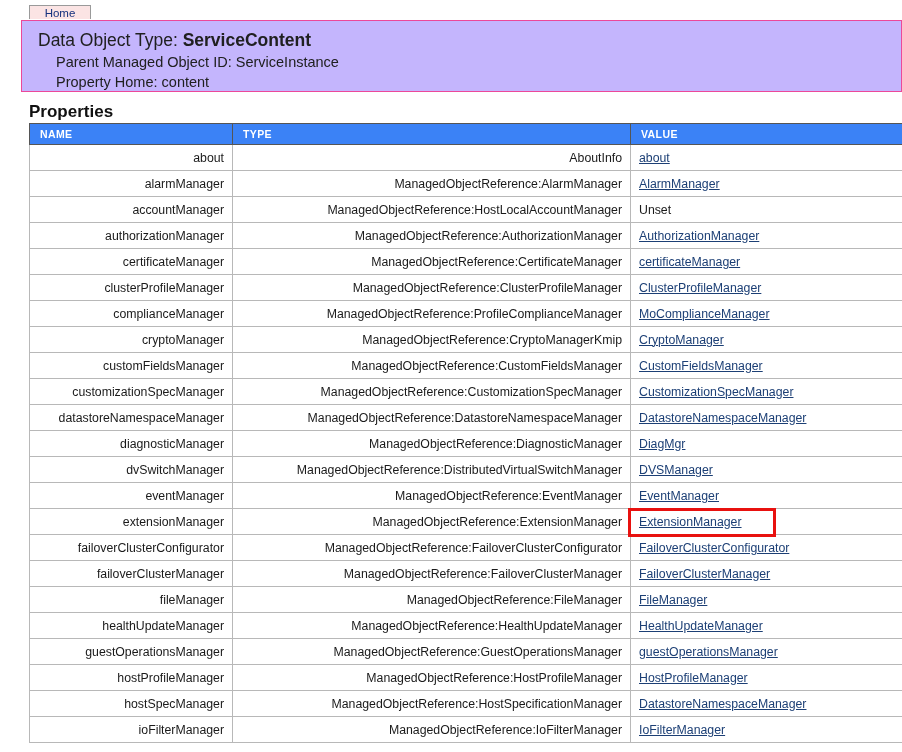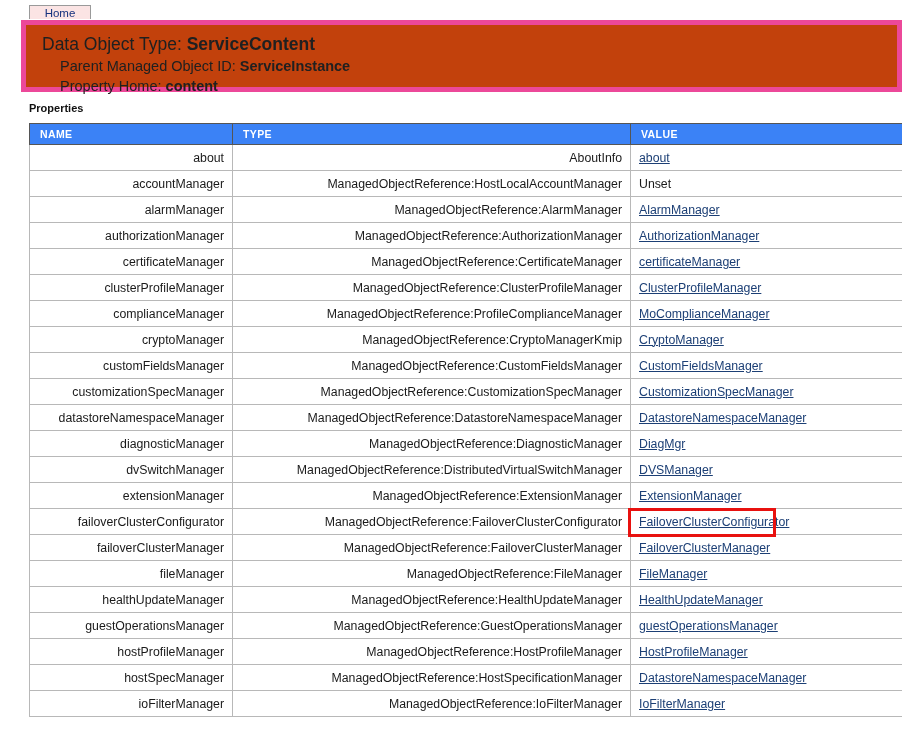--- a/index.html
+++ b/index.html
@@ -37,47 +37,47 @@
     color: #15317e;
     cursor: pointer;
     z-index: 3;
   }
 
   
   .titlebox {
     position: absolute;
     left: 21px; top: 20px;
     width: 881px; height: 72px;
-    background: #c2410c;
-    border: 5px solid #ec4899;
+    background: #c4b5fd;
+    border: 1px solid #ec4899;
     box-sizing: border-box;
     padding: 8px 0 0 16px;
     z-index: 2;
   }
   .title-line1 {
     font-size: 17.5px;
     color: #202020;
     line-height: 23px;
     white-space: nowrap;
   }
   .title-line1 .strong { font-weight: bold; }
   .title-line2, .title-line3 {
     font-size: 14.5px;
     color: #202020;
     line-height: 20px;
     padding-left: 18px;
     white-space: nowrap;
   }
-  .title-line2 .strong, .title-line3 .strong { font-weight: bold; }
+  .title-line2 .strong, .title-line3 .strong { font-weight: normal; }
 
   
   .section-heading {
     position: absolute;
     left: 29px; top: 102px;
-    font-size: 11px;
+    font-size: 17px;
     font-weight: bold;
     color: #111111;
   }
 
   
   .table-wrap {
     position: absolute;
     left: 29px; top: 123px;
     width: 873px;
     overflow: hidden;
@@ -165,30 +165,30 @@
         <th class="col-value">VALUE</th>
       </tr>
     </thead>
     <tbody>
         <tr>
           <td class="col-name">about</td>
           <td class="col-type">AboutInfo</td>
           <td class="col-value"><a class="val-link">about</a></td>
         </tr>
         <tr>
+          <td class="col-name">alarmManager</td>
+          <td class="col-type">ManagedObjectReference:AlarmManager</td>
+          <td class="col-value"><a class="val-link">AlarmManager</a></td>
+        </tr>
+        <tr>
           <td class="col-name">accountManager</td>
           <td class="col-type">ManagedObjectReference:HostLocalAccountManager</td>
           <td class="col-value"><span class="val-plain">Unset</span></td>
         </tr>
         <tr>
-          <td class="col-name">alarmManager</td>
-          <td class="col-type">ManagedObjectReference:AlarmManager</td>
-          <td class="col-value"><a class="val-link">AlarmManager</a></td>
-        </tr>
-        <tr>
           <td class="col-name">authorizationManager</td>
           <td class="col-type">ManagedObjectReference:AuthorizationManager</td>
           <td class="col-value"><a class="val-link">AuthorizationManager</a></td>
         </tr>
         <tr>
           <td class="col-name">certificateManager</td>
           <td class="col-type">ManagedObjectReference:CertificateManager</td>
           <td class="col-value"><a class="val-link">certificateManager</a></td>
         </tr>
         <tr>
@@ -225,20 +225,25 @@
           <td class="col-name">diagnosticManager</td>
           <td class="col-type">ManagedObjectReference:DiagnosticManager</td>
           <td class="col-value"><a class="val-link">DiagMgr</a></td>
         </tr>
         <tr>
           <td class="col-name">dvSwitchManager</td>
           <td class="col-type">ManagedObjectReference:DistributedVirtualSwitchManager</td>
           <td class="col-value"><a class="val-link">DVSManager</a></td>
         </tr>
         <tr>
+          <td class="col-name">eventManager</td>
+          <td class="col-type">ManagedObjectReference:EventManager</td>
+          <td class="col-value"><a class="val-link">EventManager</a></td>
+        </tr>
+        <tr>
           <td class="col-name">extensionManager</td>
           <td class="col-type">ManagedObjectReference:ExtensionManager</td>
           <td class="col-value"><a class="val-link">ExtensionManager</a></td>
         </tr>
         <tr>
           <td class="col-name">failoverClusterConfigurator</td>
           <td class="col-type">ManagedObjectReference:FailoverClusterConfigurator</td>
           <td class="col-value"><a class="val-link">FailoverClusterConfigurator</a></td>
         </tr>
         <tr>

